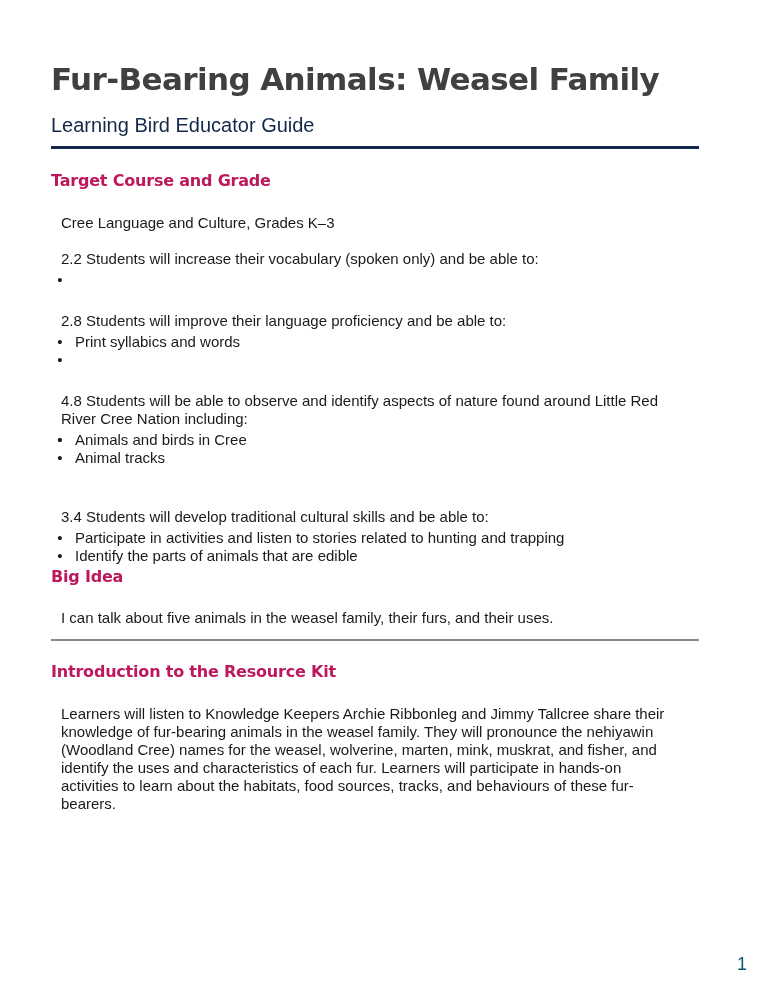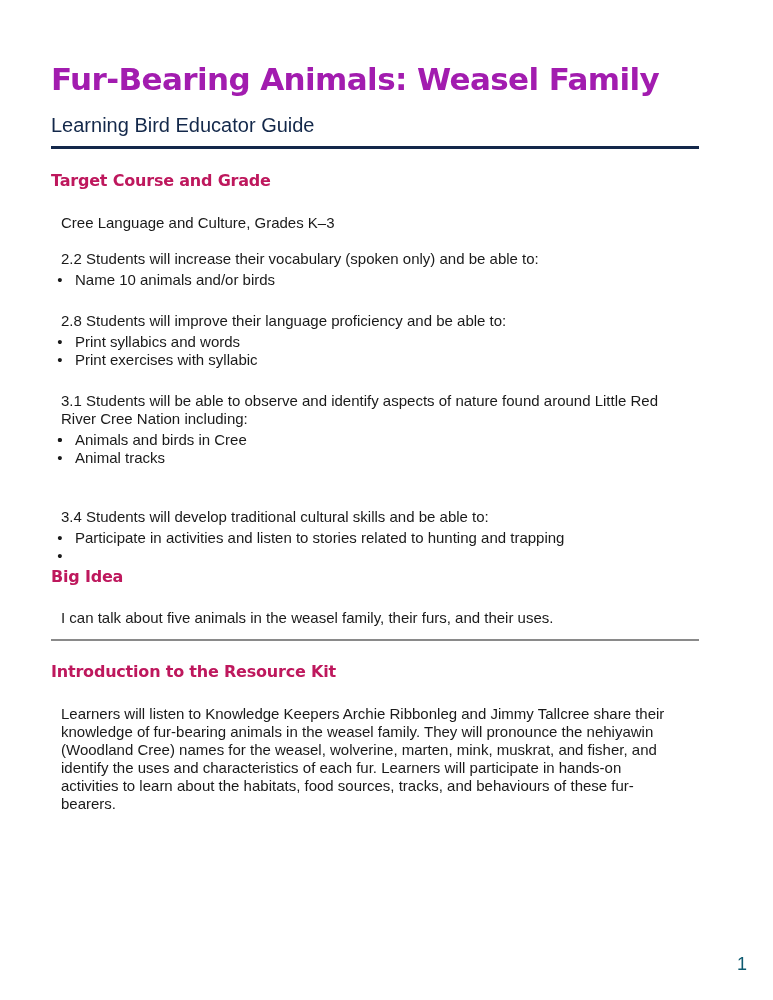--- a/index.html
+++ b/index.html
@@ -23,21 +23,21 @@
     }
     .doc-title {
       position: absolute;
       top: 61px;
       left: 0;
       margin: 0;
       font-family: "DejaVu Sans", sans-serif;
       font-weight: bold;
       font-size: 31px;
       letter-spacing: -0.6px;
-      color: #a21caf;
+      color: #404040;
       white-space: nowrap;
     }
     .doc-subtitle {
       position: absolute;
       top: 114px;
       left: 0;
       margin: 0;
       font-size: 20px;
       font-weight: normal;
       color: #13284a;
@@ -117,41 +117,41 @@
 
   <h1 class="doc-title">Fur-Bearing Animals: Weasel Family</h1>
   <h2 class="doc-subtitle">Learning Bird Educator Guide</h2>
   <div class="rule-dark"></div>
 
   <h3 class="h2" style="top:171px;">Target Course and Grade</h3>
   <p class="p" style="top:204px;">Cree Language and Culture, Grades K–3</p>
 
   <p class="p" style="top:240px;">2.2 Students will increase their vocabulary (spoken only) and be able to:</p>
   <ul class="bullets" style="top:271px;">
-    <li><span class="bullet">•</span><span>Name 10 animals and/or birds</span></li>
+    <li><span class="bullet">•</span></li>
   </ul>
 
   <p class="p" style="top:302px;">2.8 Students will improve their language proficiency and be able to:</p>
   <ul class="bullets" style="top:333px;">
     <li><span class="bullet">•</span><span>Print syllabics and words</span></li>
-    <li><span class="bullet">•</span><span>Print exercises with syllabic</span></li>
+    <li><span class="bullet">•</span></li>
   </ul>
 
-  <p class="p" style="top:382px;">3.1 Students will be able to observe and identify aspects of nature found around Little Red</p>
+  <p class="p" style="top:382px;">4.8 Students will be able to observe and identify aspects of nature found around Little Red</p>
   <p class="p" style="top:400px;">River Cree Nation including:</p>
   <ul class="bullets" style="top:431px;">
     <li><span class="bullet">•</span></li>
     <li><span class="bullet">•</span><span>Animals and birds in Cree</span></li>
     <li><span class="bullet">•</span><span>Animal tracks</span></li>
   </ul>
 
   <p class="p" style="top:498px;">3.4 Students will develop traditional cultural skills and be able to:</p>
   <ul class="bullets" style="top:529px;">
     <li><span class="bullet">•</span><span>Participate in activities and listen to stories related to hunting and trapping</span></li>
-    <li><span class="bullet">•</span></li>
+    <li><span class="bullet">•</span><span>Identify the parts of animals that are edible</span></li>
   </ul>
 
   <h3 class="h2" style="top:567px;">Big Idea</h3>
   <p class="p" style="top:599px;">I can talk about five animals in the weasel family, their furs, and their uses.</p>
 
   <div class="rule-grey"></div>
 
   <h3 class="h2" style="top:662px;">Introduction to the Resource Kit</h3>
   <p class="p" style="top:695px;">Learners will listen to Knowledge Keepers Archie Ribbonleg and Jimmy Tallcree share their</p>
   <p class="p" style="top:713px;text-align:center;">knowledge of fur-bearing animals in the weasel family. They will pronounce the nehiyawin</p>

